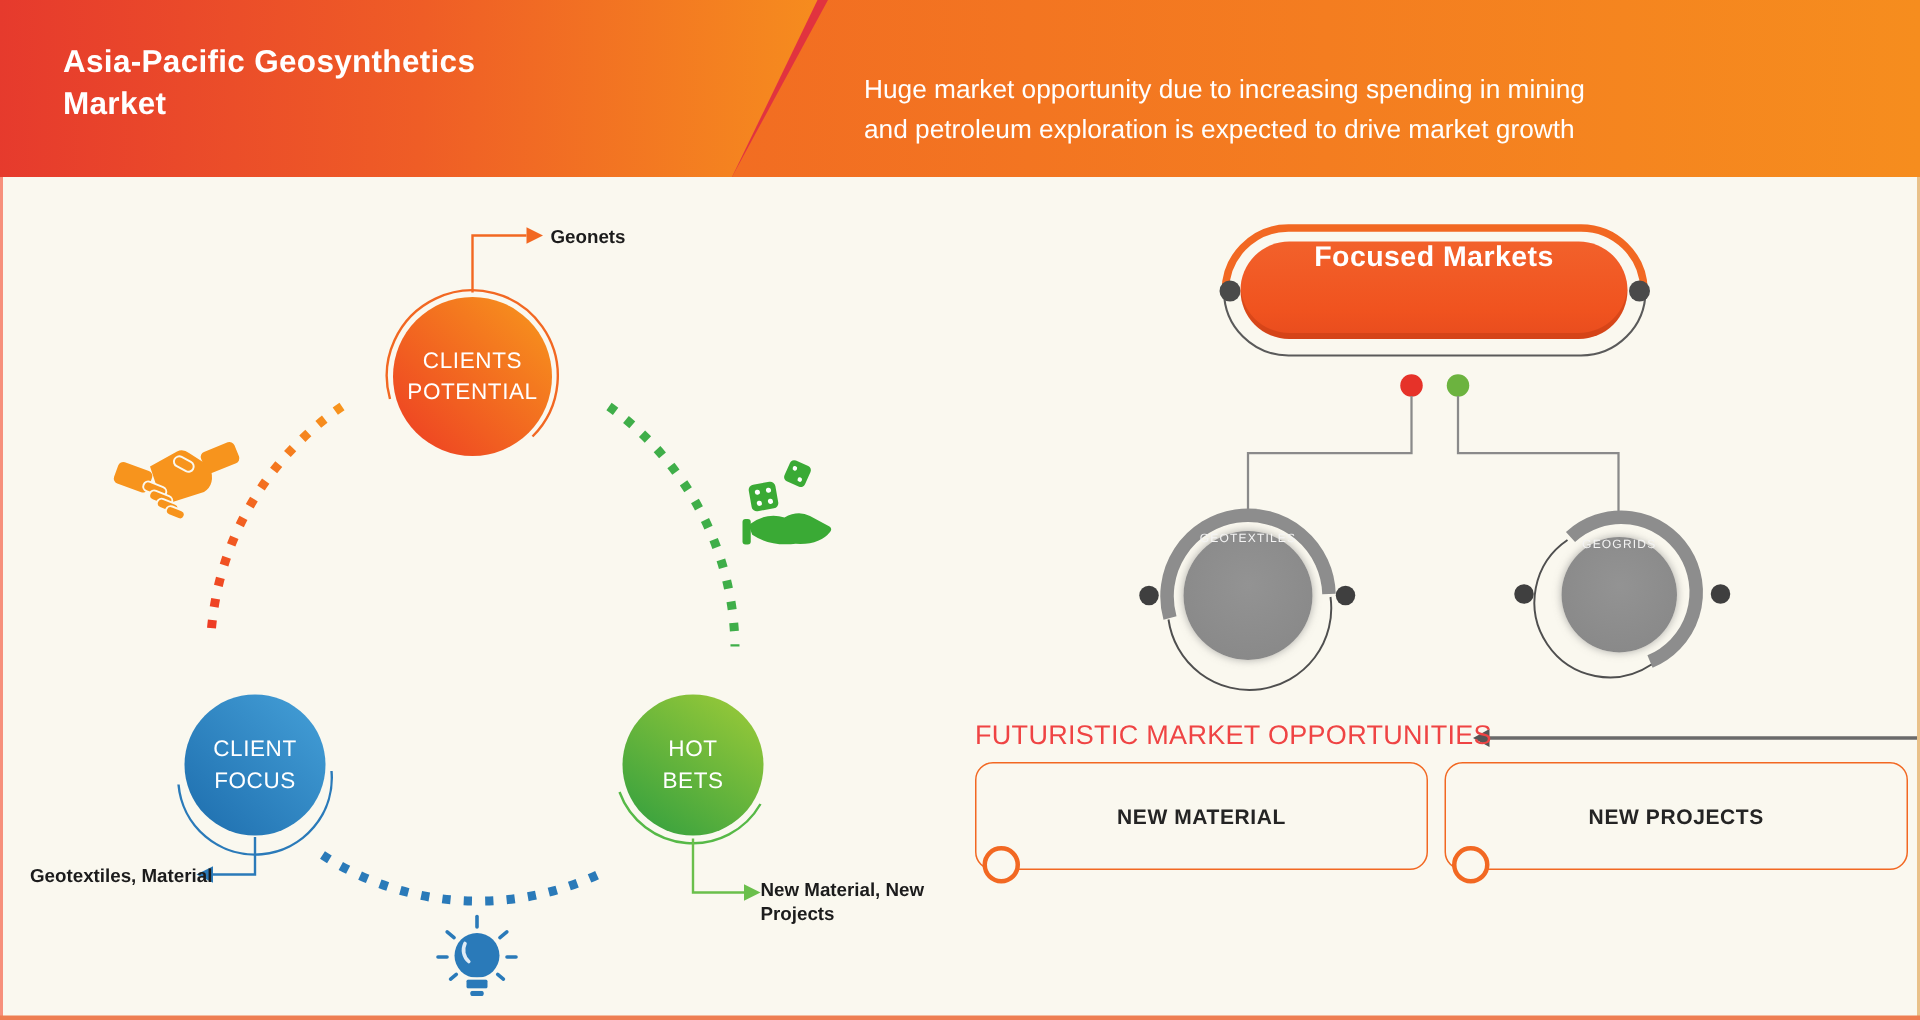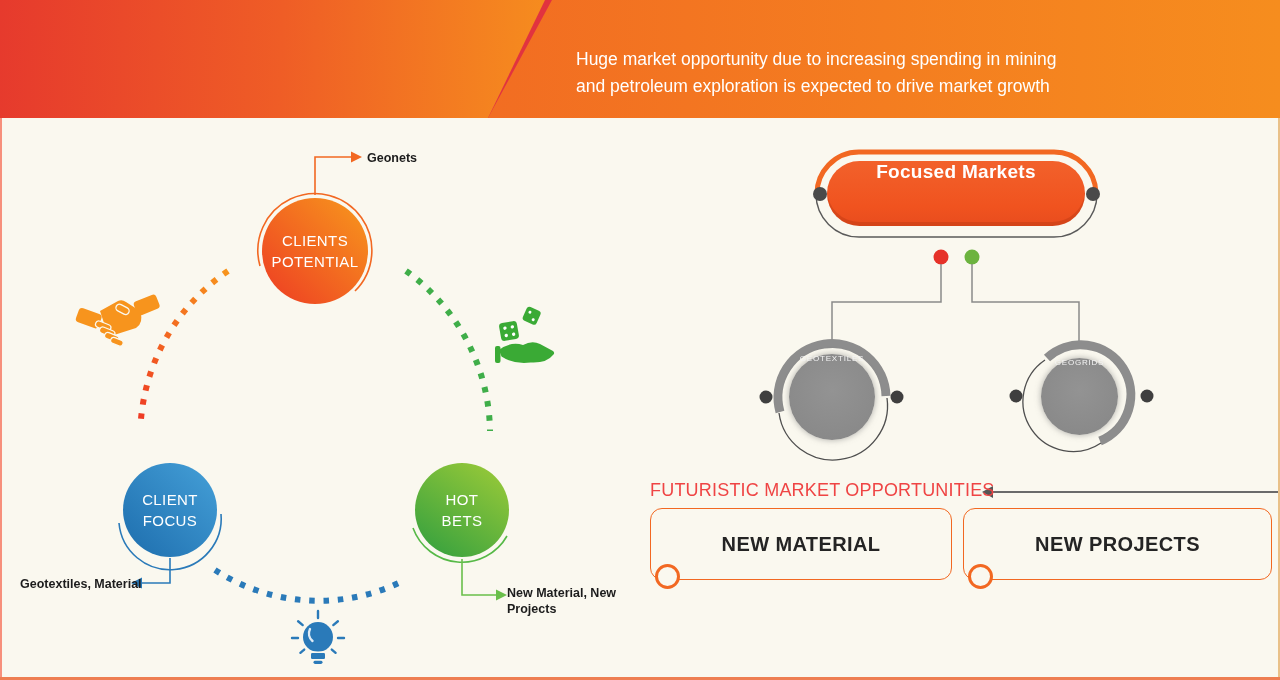--- a/index.html
+++ b/index.html
@@ -46,34 +46,36 @@
         display:flex;align-items:flex-start;justify-content:center;}
   .market-geotextiles{left:789px;top:354px;width:86px;height:86px;}
   .market-geogrids{left:1041px;top:358px;width:77px;height:77px;}
   .market-label{color:#f4f4f4;font-size:8px;letter-spacing:.8px;text-align:center;}
   
   .opp-heading{position:absolute;left:650px;top:480px;color:#ef4444;font-size:18px;letter-spacing:.2px;z-index:2;}
   .opp-box{position:absolute;border:1.6px solid #f26822;border-radius:12px;z-index:2;
            display:flex;align-items:center;justify-content:center;background:transparent;}
   .opp-box-1{left:650px;top:508px;width:300px;height:70px;}
   .opp-box-2{left:963px;top:508px;width:307px;height:70px;}
-  .opp-label{color:#242424;font-size:20px;font-weight:bold;letter-spacing:.4px;}
+  .opp-label{color:#242424;font-size:14px;font-weight:bold;letter-spacing:.4px;}
   .opp-ring{position:absolute;width:19px;height:19px;border:3.4px solid #f26822;border-radius:50%;
             background:#faf8ef;z-index:3;box-sizing:content-box;}
   .opp-ring-1{left:655px;top:564px;}
   .opp-ring-2{left:968px;top:564px;}
 </style>
 </head>
 <body>
 
 <div class="canvas">
 
   <div class="header">
     <div class="header-stripe"></div>
     <div class="header-right"></div>
+    <div class="header-title">Asia-Pacific Geosynthetics
+Market</div>
     <div class="header-subtitle">Huge market opportunity due to increasing spending in mining
 and petroleum exploration is expected to drive market growth</div>
   </div>
 
   <svg class="decor" viewBox="0 118 1280 562" xmlns="http://www.w3.org/2000/svg">
     <defs>
       <linearGradient id="gradDotOrange" gradientUnits="userSpaceOnUse" x1="228" y1="271" x2="141" y2="419">
         <stop offset="0" stop-color="#f7941d"></stop>
           <stop offset="1" stop-color="#ee3b24"></stop>
       </linearGradient>

